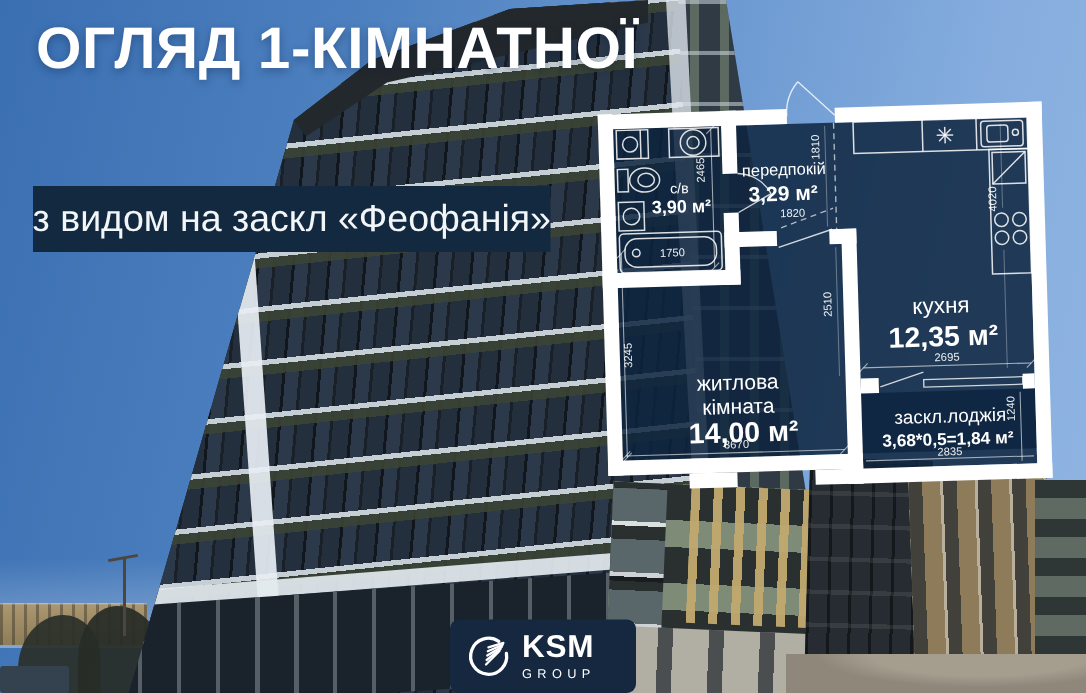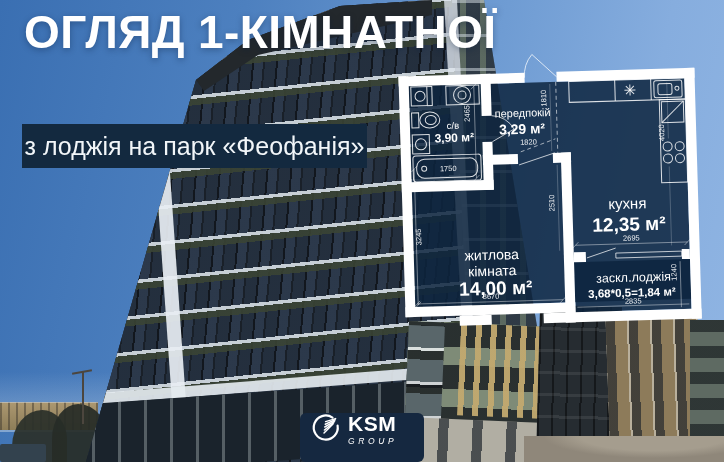--- a/index.html
+++ b/index.html
@@ -74,21 +74,21 @@
   #bb-tan{left:608px;top:312px;width:92px;height:150px;background:#8d7b5a;
     background-image:
       repeating-linear-gradient(90deg,rgba(38,42,46,.72) 0 9px,rgba(0,0,0,0) 9px 21px,rgba(228,228,222,.5) 21px 23px);
     transform:rotate(-2deg);}
   #bb-right{left:690px;top:320px;width:34px;height:142px;background:#5e6a62;
     background-image:repeating-linear-gradient(180deg,rgba(15,20,24,.6) 0 12px,rgba(0,0,0,0) 12px 26px);}
   #dirt{left:524px;top:436px;width:200px;height:26px;background:#8f877a;
     background-image:radial-gradient(ellipse at 65% 0%,#a59d8e 0 40%,rgba(0,0,0,0) 60%);}
 
   
-  #headline{left:24px;top:8px;color:#fff;font-size:46px;line-height:49px;font-weight:700;
+  #headline{left:24px;top:8px;color:#fff;font-size:39px;line-height:49px;font-weight:700;
     letter-spacing:.4px;text-shadow:0 2px 6px rgba(10,30,60,.35);white-space:nowrap;}
   #sub-banner{left:22px;top:124px;width:345px;height:44px;background:#13293f;
     display:flex;align-items:center;justify-content:center;
     color:#f2f6f9;font-size:25px;font-weight:500;white-space:nowrap;}
 
   
   #plan-svg{left:402px;top:56px;width:296px;height:276px;overflow:visible;
     transform:rotate(-1.7deg);}
   #plan-svg .room{fill:rgba(13,36,62,.85);}
   #plan-svg .wall{fill:#ffffff;}
@@ -103,23 +103,23 @@
   #plan-svg .t-name-sm{font-size:9.5px;}
   #plan-svg .t-name-lo{font-size:12.5px;}
   #plan-svg .t-area{font-size:19px;font-weight:700;}
   #plan-svg .t-area-m{font-size:14px;font-weight:700;}
   #plan-svg .t-area-s{font-size:12px;font-weight:700;}
   #plan-svg .t-area-lo{font-size:11.5px;font-weight:700;}
   #plan-svg .t-dim{font-size:7.5px;fill:rgba(255,255,255,.92);}
 
   
   #logo-card{left:300px;top:413px;width:124px;height:49px;background:#152840;border-radius:6px;
-    display:flex;padding-left:11px;gap:7px;color:#fff;}
+    display:flex;align-items:center;padding-left:11px;gap:7px;color:#fff;}
   #logo-text .brand{font-size:21px;font-weight:700;line-height:21px;letter-spacing:.5px;}
-  #logo-text .group{font-size:8.5px;letter-spacing:3.6px;margin-top:2px;font-style:italic;}
+  #logo-text .group{font-size:8.5px;letter-spacing:3.6px;margin-top:2px;}
 </style>
 </head>
 <body>
 
 <div id="canvas">
 
   <div class="abs" id="horizon-glow"></div>
   <div class="abs" id="distant-buildings"></div>
   <div class="abs" id="trees-left"></div>
   <div class="abs" id="trees-right"></div>
@@ -145,21 +145,21 @@
   <div class="abs bb" id="bb-dark"></div>
   <div class="abs bb" id="bb-tan"></div>
   <div class="abs bb" id="bb-right"></div>
   <div class="abs" id="dirt"></div>
 
   <div class="abs" id="headline">
     <div>ОГЛЯД 1-КІМНАТНОЇ</div>
   </div>
 
   <div class="abs" id="sub-banner">
-    <span>з лоджія на парк «Феофанія»</span>
+    <span>з видом на заскл «Феофанія»</span>
   </div>
 
   <svg class="abs" id="plan-svg" viewBox="0 0 296 276">
     <g>
       <rect class="room" x="10" y="26" width="276" height="221"></rect>
       <rect class="room" x="170" y="207" width="116" height="50"></rect>
     </g>
     <g class="wall">
       <rect x="0" y="16" width="126" height="10"></rect>
       <rect x="158" y="16" width="138" height="10"></rect>

